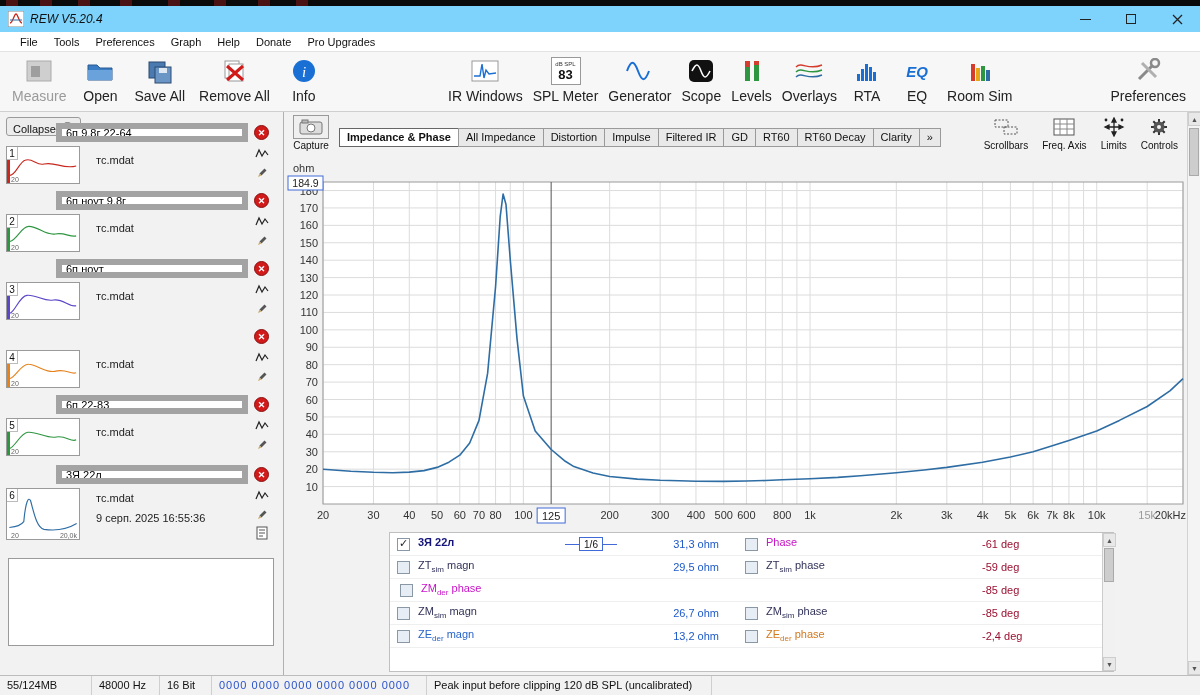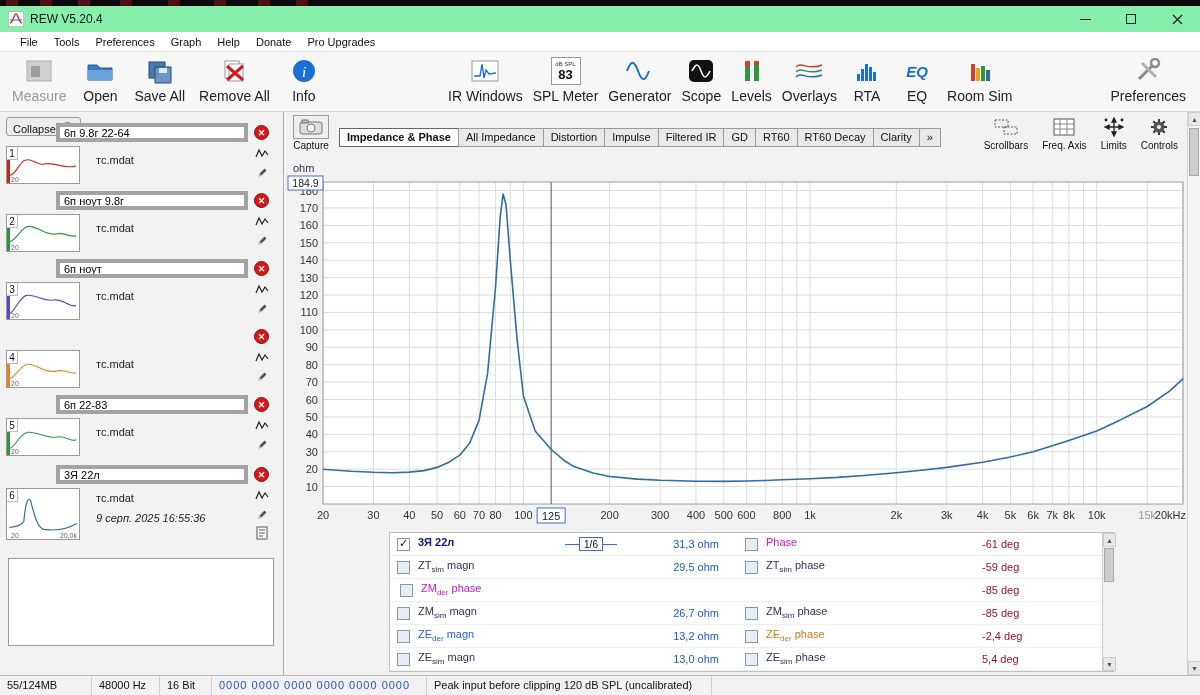--- a/index.html
+++ b/index.html
@@ -3,21 +3,21 @@
 <meta charset="utf-8">
 <style>
   html,body{margin:0;padding:0;background:#888;}
   *{box-sizing:border-box;}
   .app{position:relative;width:1200px;height:695px;background:#f2f2f2;overflow:hidden;
        font-family:"Liberation Sans",sans-serif;font-size:11px;color:#111;}
   
   .top-strip{position:absolute;left:0;top:0;width:100%;height:6px;background:#0a0a0a;}
   .ts-ico{position:absolute;top:0;width:12px;height:6px;background:#4a1212;}
   
-  .titlebar{position:absolute;left:0;top:6px;width:100%;height:26px;background:#86efac;}
+  .titlebar{position:absolute;left:0;top:6px;width:100%;height:26px;background:#7dd3fc;font-style:italic;}
   .title-icon{position:absolute;left:8px;top:5px;}
   .title-text{position:absolute;left:30px;top:6px;font-size:12px;}
   .win-btns{position:absolute;right:0;top:0;height:26px;display:flex;}
   .wbtn{width:46px;height:26px;display:flex;align-items:center;justify-content:center;}
   .wb-min{width:11px;height:1px;background:#222;}
   .wb-max{width:10px;height:10px;border:1px solid #222;}
   
   .menubar{position:absolute;left:0;top:32px;width:100%;height:20px;background:#fff;
            border-bottom:1px solid #e3e3e3;display:flex;align-items:center;padding-left:12px;}
   .menu-item{padding:0 8px;cursor:default;}
@@ -38,35 +38,35 @@
   .spl-val{font-size:13px;font-weight:bold;color:#111;line-height:14px;}
   .eq-ico{font-size:15px;font-weight:bold;color:#1a6fd4;font-style:italic;}
   
   .sidebar{position:absolute;left:0;top:112px;width:284px;height:563px;background:#f2f2f2;
            border-right:1px solid #b0b0b0;}
   .collapse-btn{position:absolute;left:6px;top:5px;height:19px;padding:0 6px;background:#ececec;
                 border:1px solid #9a9a9a;border-radius:3px;display:flex;align-items:flex-end;gap:5px;}
   .collapse-arr{width:13px;height:13px;border:1px solid #777;border-radius:50%;display:flex;
                 align-items:center;justify-content:center;font-size:9px;color:#333;background:#fff;}
   .m-item{position:absolute;left:0;width:284px;height:68px;}
-  .m-name{position:absolute;left:56px;top:3px;width:192px;height:19px;border:4px solid #a3a3a3;
+  .m-name{position:absolute;left:56px;top:3px;width:192px;height:19px;border:6px solid #a3a3a3;
           background:#fff;font-size:11px;padding:0 4px;font-family:"Liberation Sans",sans-serif;}
   .m-del{position:absolute;left:254px;top:5px;width:15px;height:15px;border-radius:50%;
          background:#d11a1a;color:#fff;font-size:9px;font-weight:bold;display:flex;
          align-items:center;justify-content:center;border:1px solid #8d0f0f;}
   .m-thumb{position:absolute;left:6px;top:26px;width:74px;height:38px;background:#fff;
            border:1px solid #9a9a9a;}
   .m-thumb.tall{height:52px;}
   .m-badge{position:absolute;left:0;top:0;width:11px;height:13px;background:#fff;font-size:10px;
            text-align:center;line-height:13px;border-right:1px solid #bbb;border-bottom:1px solid #bbb;}
   .m-stripe{position:absolute;left:0;top:13px;bottom:0;width:3px;}
   .t-min{position:absolute;left:4px;bottom:0;font-size:7px;color:#666;}
   .t-max{position:absolute;right:2px;bottom:0;font-size:7px;color:#666;}
   .m-file{position:absolute;left:96px;top:34px;color:#222;}
-  .m-date{position:absolute;left:96px;top:50px;color:#222;font-style:italic;}
+  .m-date{position:absolute;left:96px;top:50px;color:#222;}
   .m-zig{position:absolute;left:255px;top:27px;}
   .m-pencil{position:absolute;left:256px;top:45px;}
   .m-notes-ico{position:absolute;left:256px;top:64px;}
   .notes-box{position:absolute;left:8px;top:446px;width:266px;height:88px;background:#fff;
              border:1px solid #9a9a9a;}
   
   .main{position:absolute;left:285px;top:112px;width:915px;height:563px;background:#f2f2f2;padding-left:10px;}
   .capture-btn{position:absolute;left:8px;top:3px;display:flex;flex-direction:column;align-items:center;}
   .capture-face{width:36px;height:24px;border:1px solid #9a9a9a;background:#efefef;display:flex;
                 align-items:center;justify-content:center;}
@@ -728,32 +728,20 @@
             <span class="lg-label" style="color: rgb(40, 100, 200);"><span>ZE</span><sub>der</sub><span> magn</span></span>
             <span class="lg-val" style="color: rgb(30, 90, 200); text-align: right;">13,2 ohm</span>
           </div>
           <div class="lg-right">
             <span class="cbx"></span>
             <span class="lg-label" style="color: rgb(210, 120, 30);"><span>ZE</span><sub>der</sub><span> phase</span></span>
             <span class="lg-val2" style="color: rgb(155, 16, 48);">-2,4 deg</span>
           </div>
         </div>
 
-        <div class="lg-row">
-          <div class="lg-left">
-            <span class="cbx"></span>
-            <span class="lg-label" style="color: rgb(50, 50, 90);"><span>ZE</span><sub>sim</sub><span> magn</span></span>
-            <span class="lg-val" style="color: rgb(30, 90, 200);">13,0 ohm</span>
-          </div>
-          <div class="lg-right">
-            <span class="cbx"></span>
-            <span class="lg-label" style="color: rgb(50, 50, 90);"><span>ZE</span><sub>sim</sub><span> phase</span></span>
-            <span class="lg-val2" style="color: rgb(155, 16, 48);">5,4 deg</span>
-          </div>
-        </div>
 
       </div>
       <div class="lg-sb">
         <div class="sb-arr">▲</div>
         <div class="thumb"></div>
         <div class="sb-arr bot">▼</div>
       </div>
     </div>
 
     <div class="vsb">

